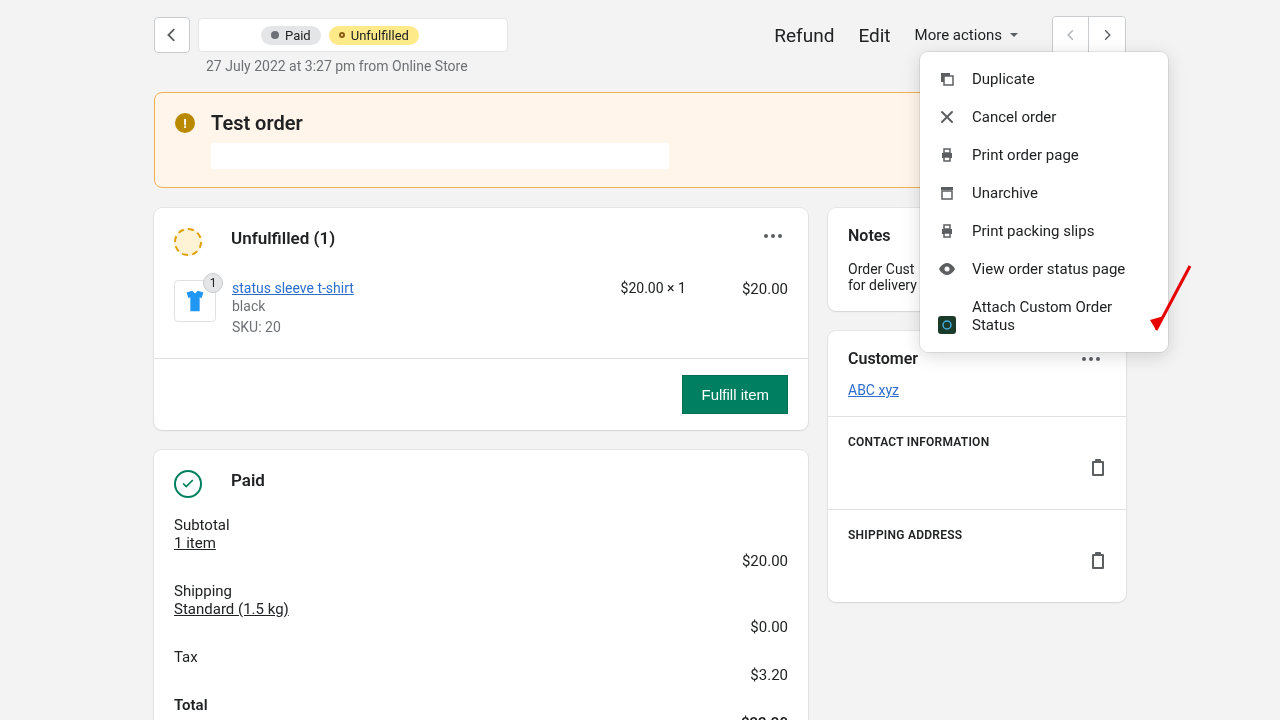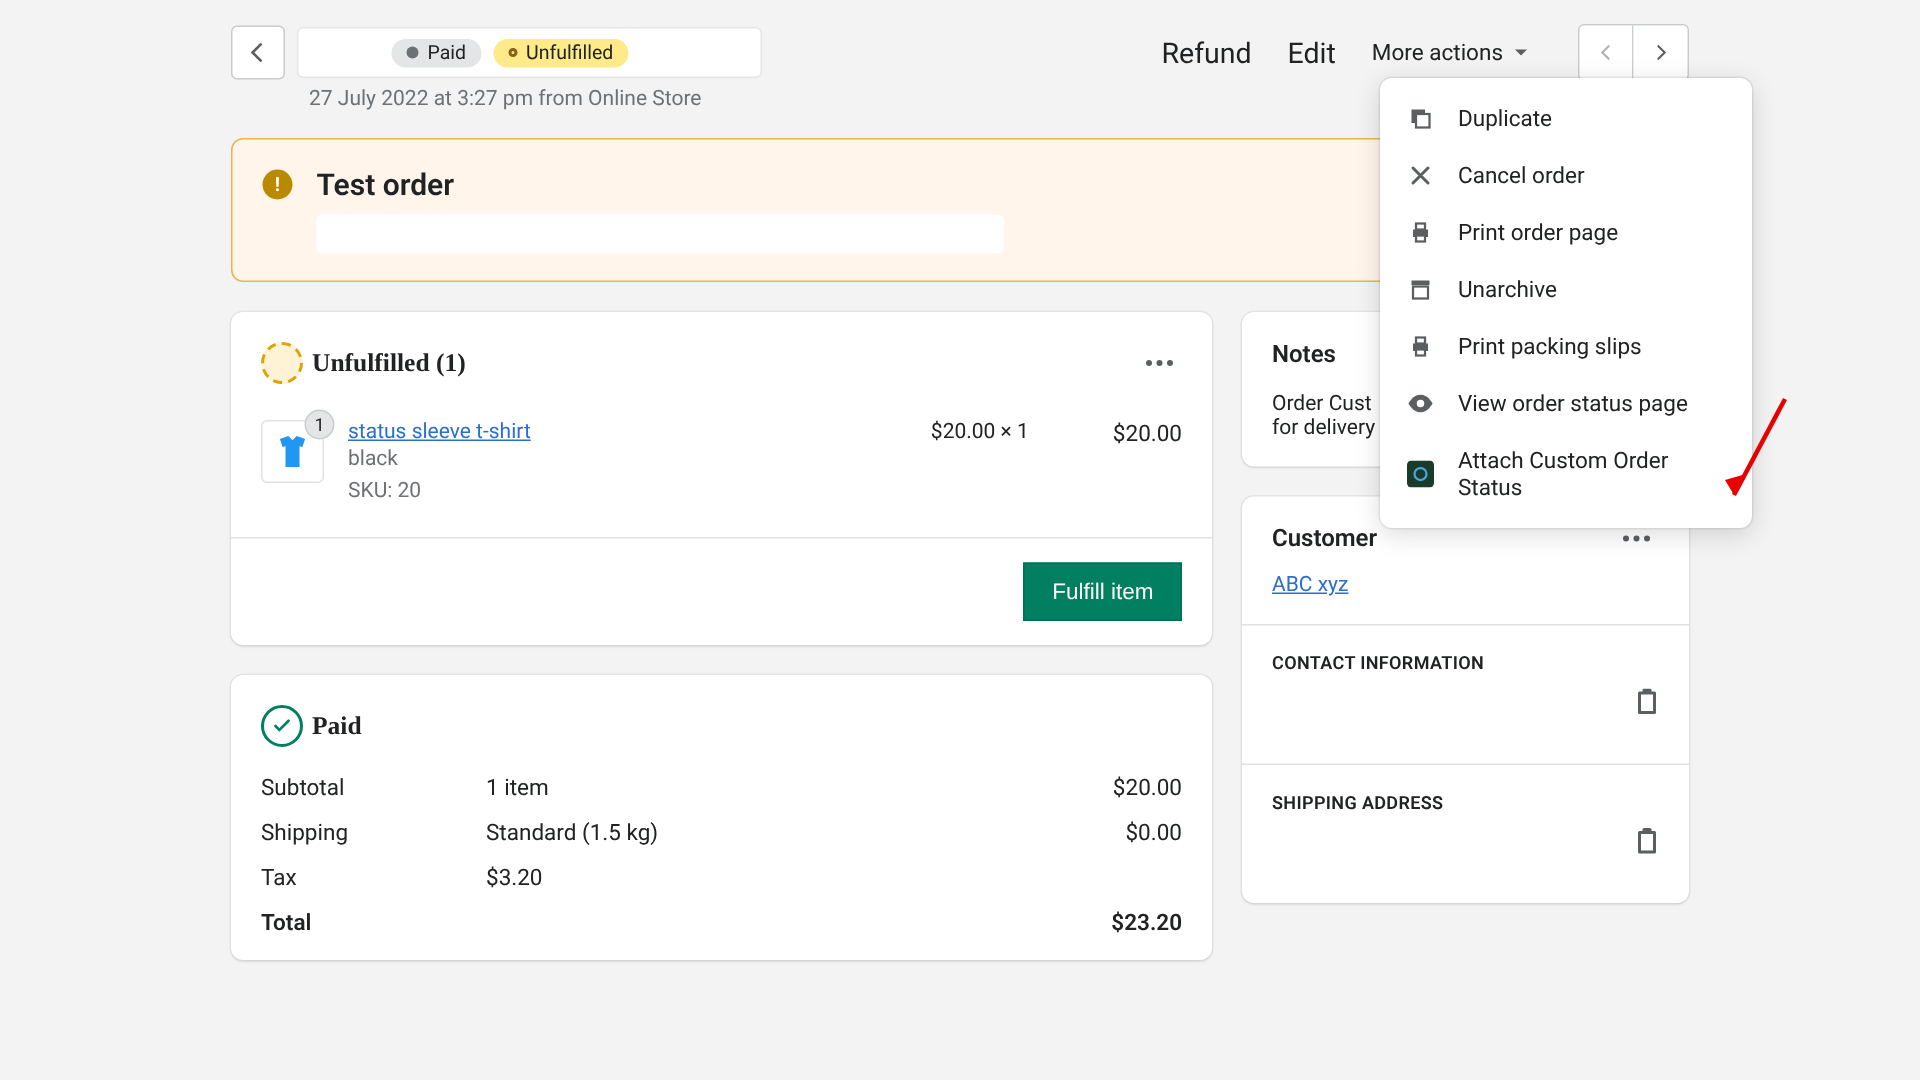--- a/index.html
+++ b/index.html
@@ -164,24 +164,23 @@
   .col-main { flex: 1; }
   .col-side { width: 298px; }
   .card {
     background: var(--card);
     border-radius: 8px;
     box-shadow: 0 0 0 1px rgba(0,0,0,0.05), 0 1px 2px rgba(0,0,0,0.08);
     margin-bottom: 20px;
   }
   .card-header {
     display: flex;
-    align-items: center;
-    gap: 6px;
+    align-items: flex-start;
+    gap: 29px;
     padding: 20px 20px 4px;
-    font-family: Liberation Serif, serif;
   }
   .status-circle {
     width: 28px; height: 28px;
     border-radius: 50%;
     display: flex; align-items: center; justify-content: center;
   }
   .status-circle.unfulfilled {
     background: #fff3d6;
     border: 2px dashed #e0a106;
   }
@@ -242,23 +241,24 @@
     border: 1px solid var(--green-dark);
     padding: 10px 18px;
     border-radius: 0;
     font-size: 15px;
     cursor: pointer;
   }
   .totals-row {
     display: flex;
     padding: 6px 20px;
     font-size: 15px;
+    flex-direction: column;
   }
   .totals-label { width: 150px; }
-  .totals-desc { flex: 1; color: var(--text); }
+  .totals-desc { flex: 1; color: var(--text); text-decoration: underline; }
   .totals-val { text-align: right; }
   .totals-row.bold { font-weight: 600; }
   .side-section {
     padding: 18px 20px;
     border-bottom: 1px solid var(--border);
     position: relative;
   }
   .side-section:last-child { border-bottom: none; }
   .side-title { font-weight: 600; font-size: 16px; margin-bottom: 10px; }
   .side-heading-row { display: flex; align-items: center; margin-bottom: 8px; }
@@ -285,21 +285,21 @@
     left: 766px;
     width: 248px;
     background: #fff;
     border-radius: 8px;
     box-shadow: 0 0 0 1px rgba(0,0,0,0.07), 0 4px 18px rgba(0,0,0,0.15);
     padding: 8px 0;
     z-index: 100;
   }
   .dd-item {
     display: flex;
-    align-items: center;
+    align-items: flex-end;
     gap: 16px;
     padding: 10px 18px;
     cursor: pointer;
     font-size: 15px;
   }
   .dd-icon {
     width: 18px; height: 18px;
     display: flex; align-items: center; justify-content: center;
     color: #5c5f62;
   }

